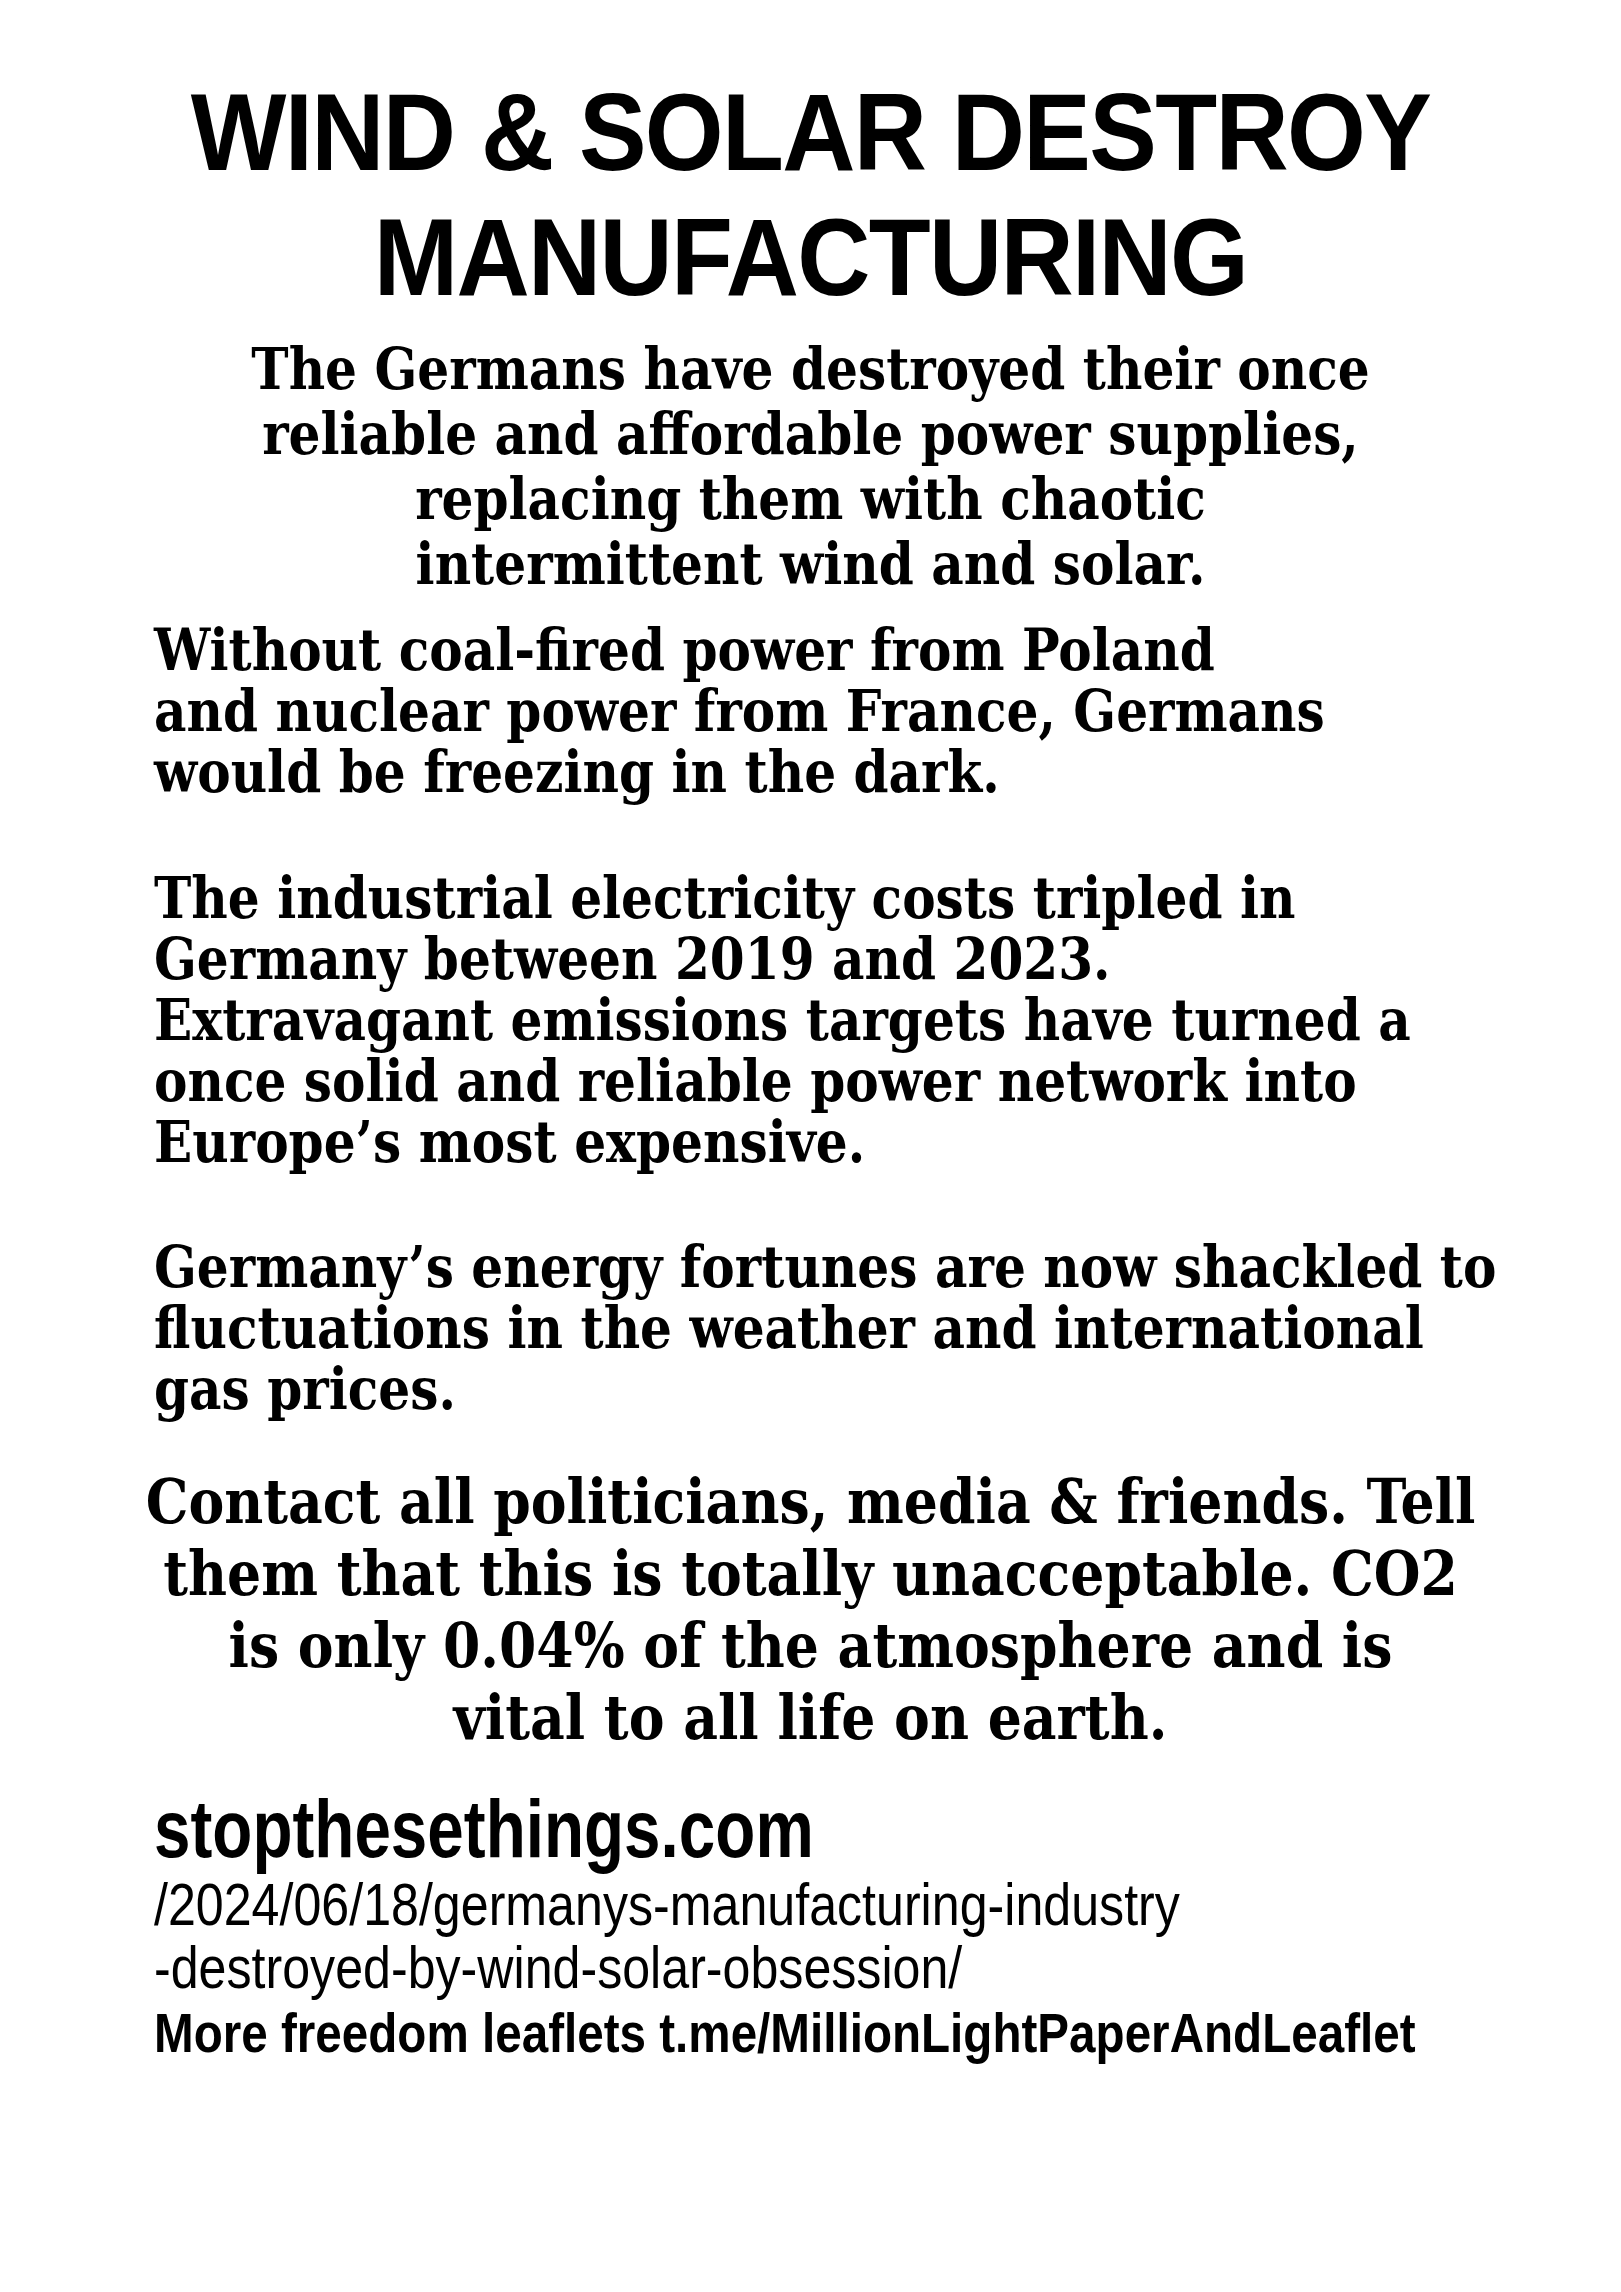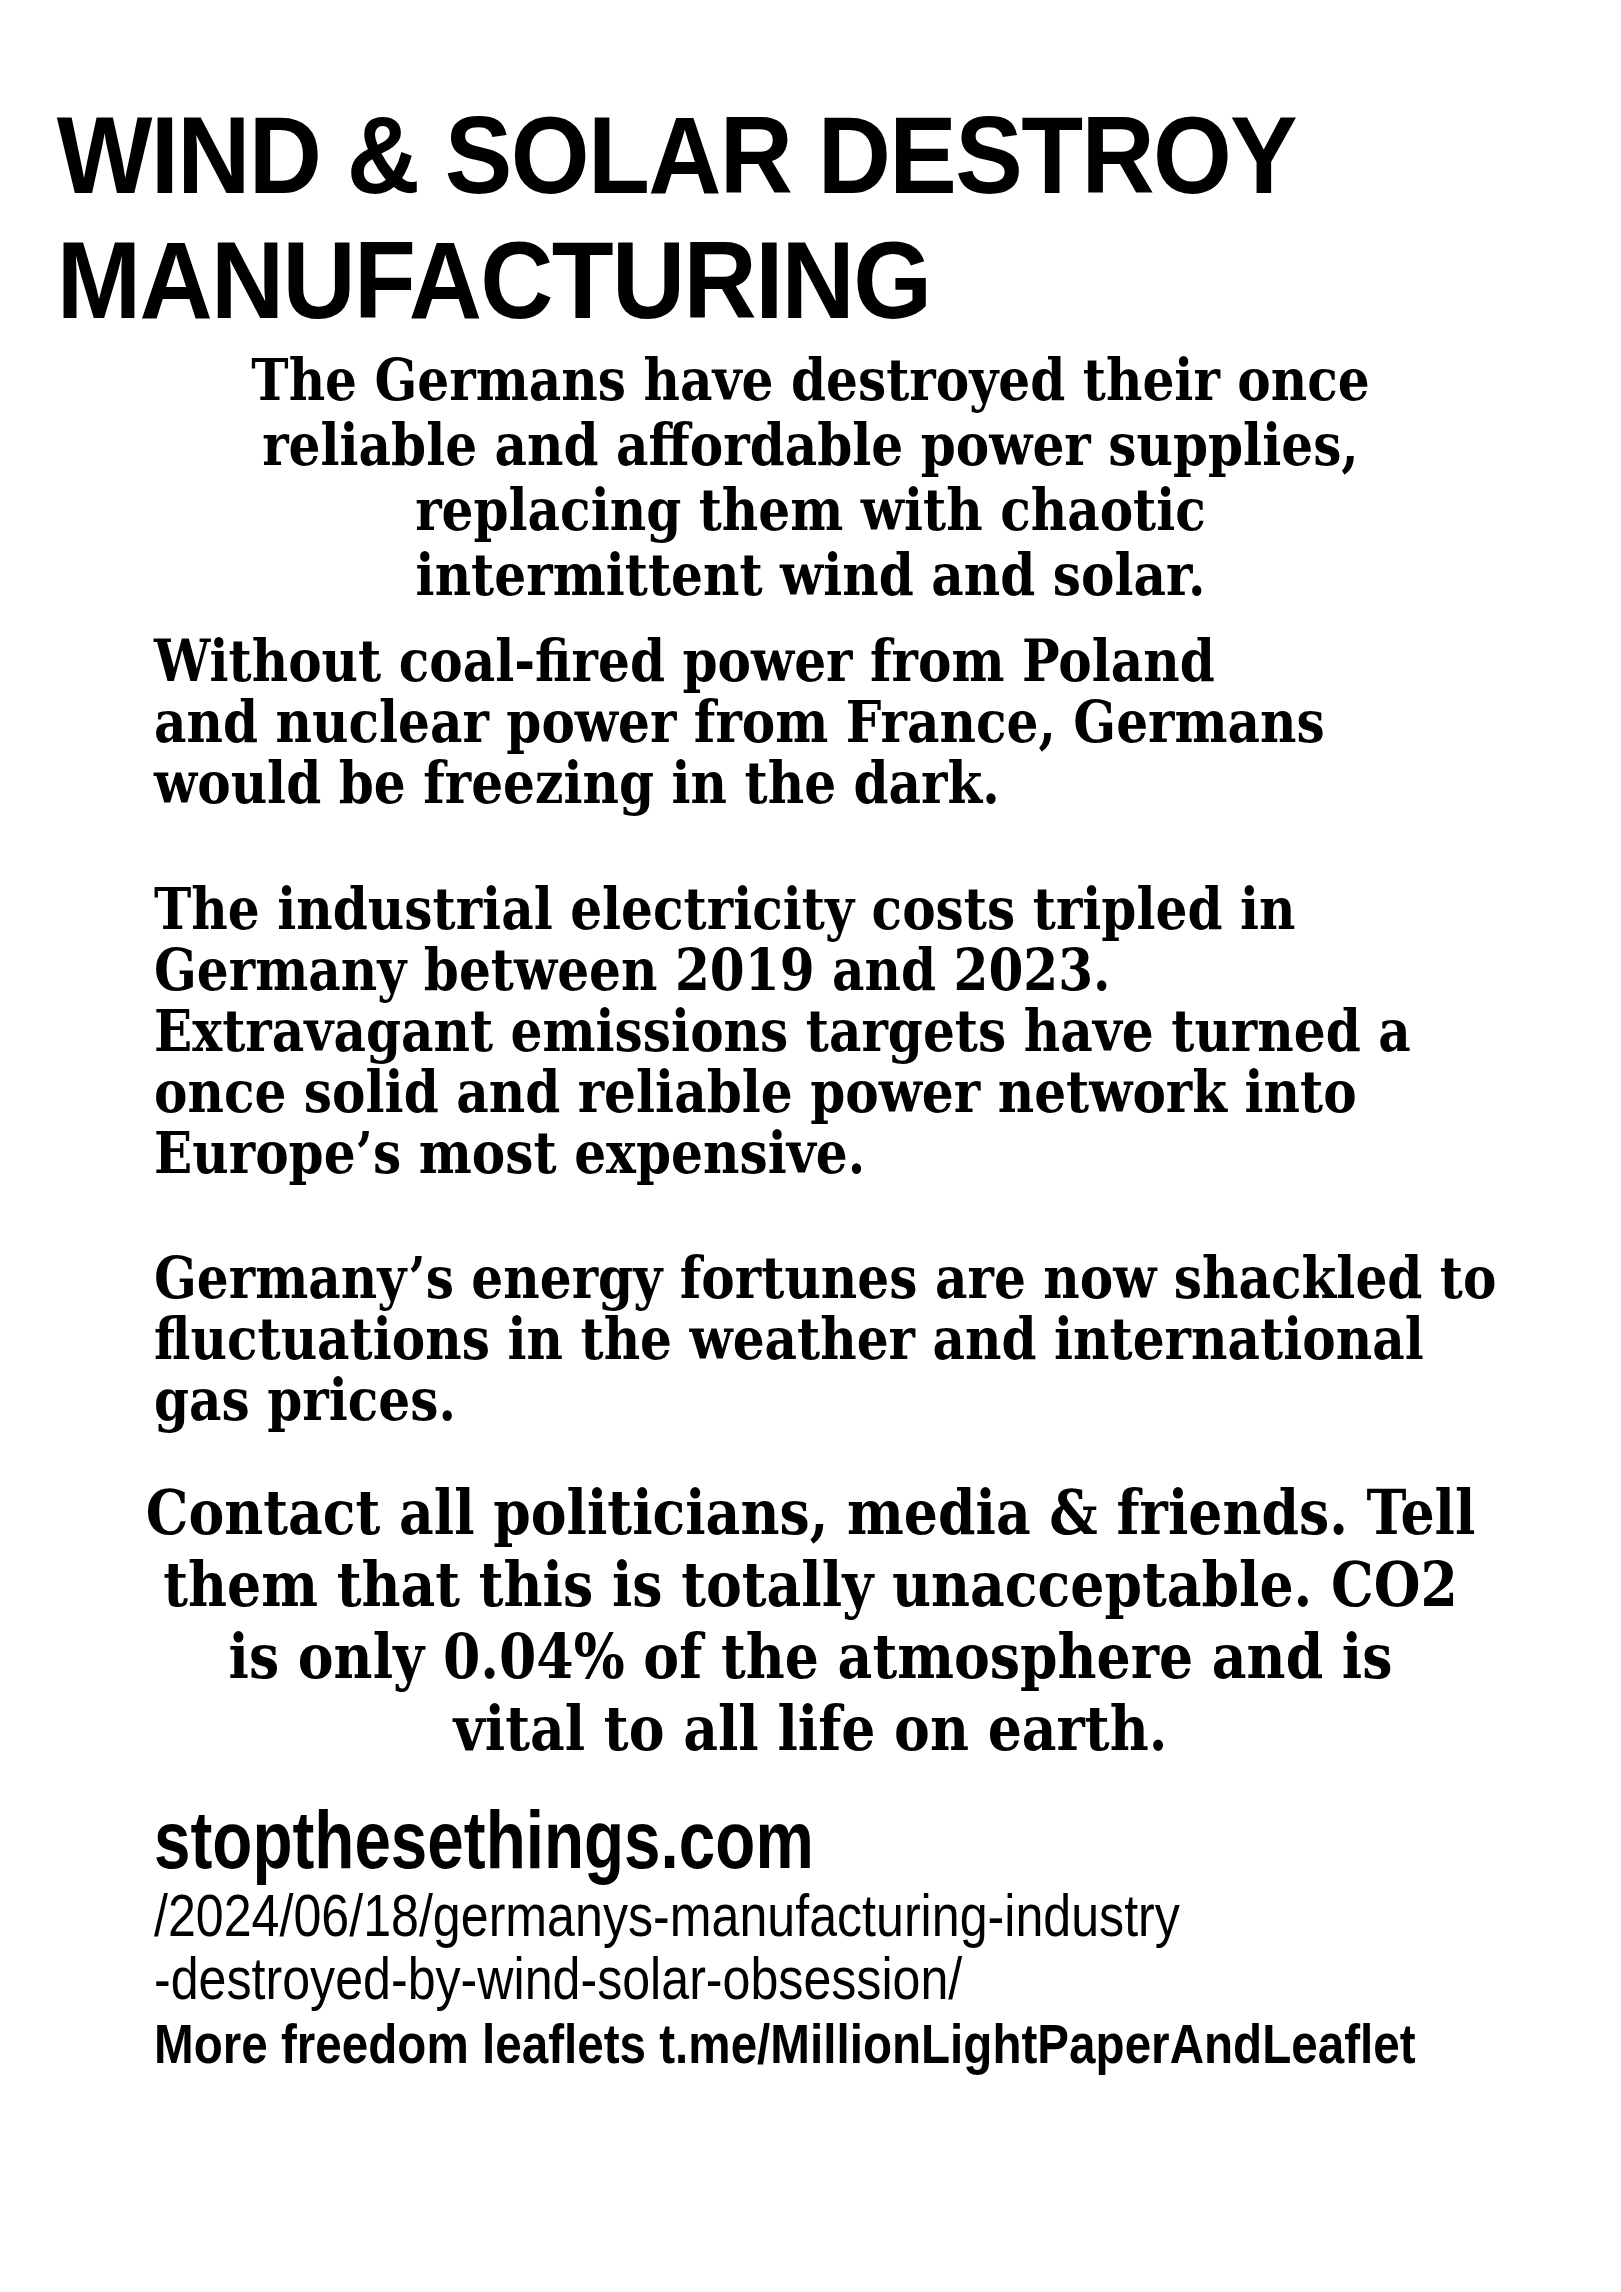--- a/index.html
+++ b/index.html
@@ -11,38 +11,39 @@
     overflow: hidden;
     font-family: "Liberation Sans", sans-serif;
   }
   .block { width: 100%; }
   .scale-center { transform: scaleX(0.88); transform-origin: 50% 0; }
   .scale-left   { transform: scaleX(0.88); transform-origin: 0 0; }
   .line { display: block; white-space: pre; }
 
   
   .title {
-    margin-top: 93px;
+    margin-top: 70px;
+    text-align: center;
     font-family: "Liberation Sans", sans-serif;
     font-weight: 700;
     font-size: 109px;
     line-height: 125px;
     letter-spacing: -1.8px;
   }
   .title .scale-center { transform: scaleX(0.93); }
 
   
   .serif {
     font-family: "DejaVu Serif", "Liberation Serif", serif;
     font-weight: 700;
   }
   .para-center { text-align: center; }
   .para-left   { margin-left: 154px; text-align: left; }
 
-  .p-intro   { margin-top: 4px; font-size: 57px; line-height: 65px; }
+  .p-intro   { margin-top: 16px; font-size: 57px; line-height: 65px; }
   .p-imports { margin-top: 23px; font-size: 57px; line-height: 61px; }
   .p-costs   { margin-top: 65px; font-size: 57px; line-height: 61px; }
   .p-weather { margin-top: 64px; font-size: 57px; line-height: 61px; }
   .p-cta     { margin-top: 47px; font-size: 61px; line-height: 72px; }
 
   
   .footer-site {
     margin-top: 30px;
     margin-left: 154px;
     font-family: "Liberation Sans", sans-serif;

